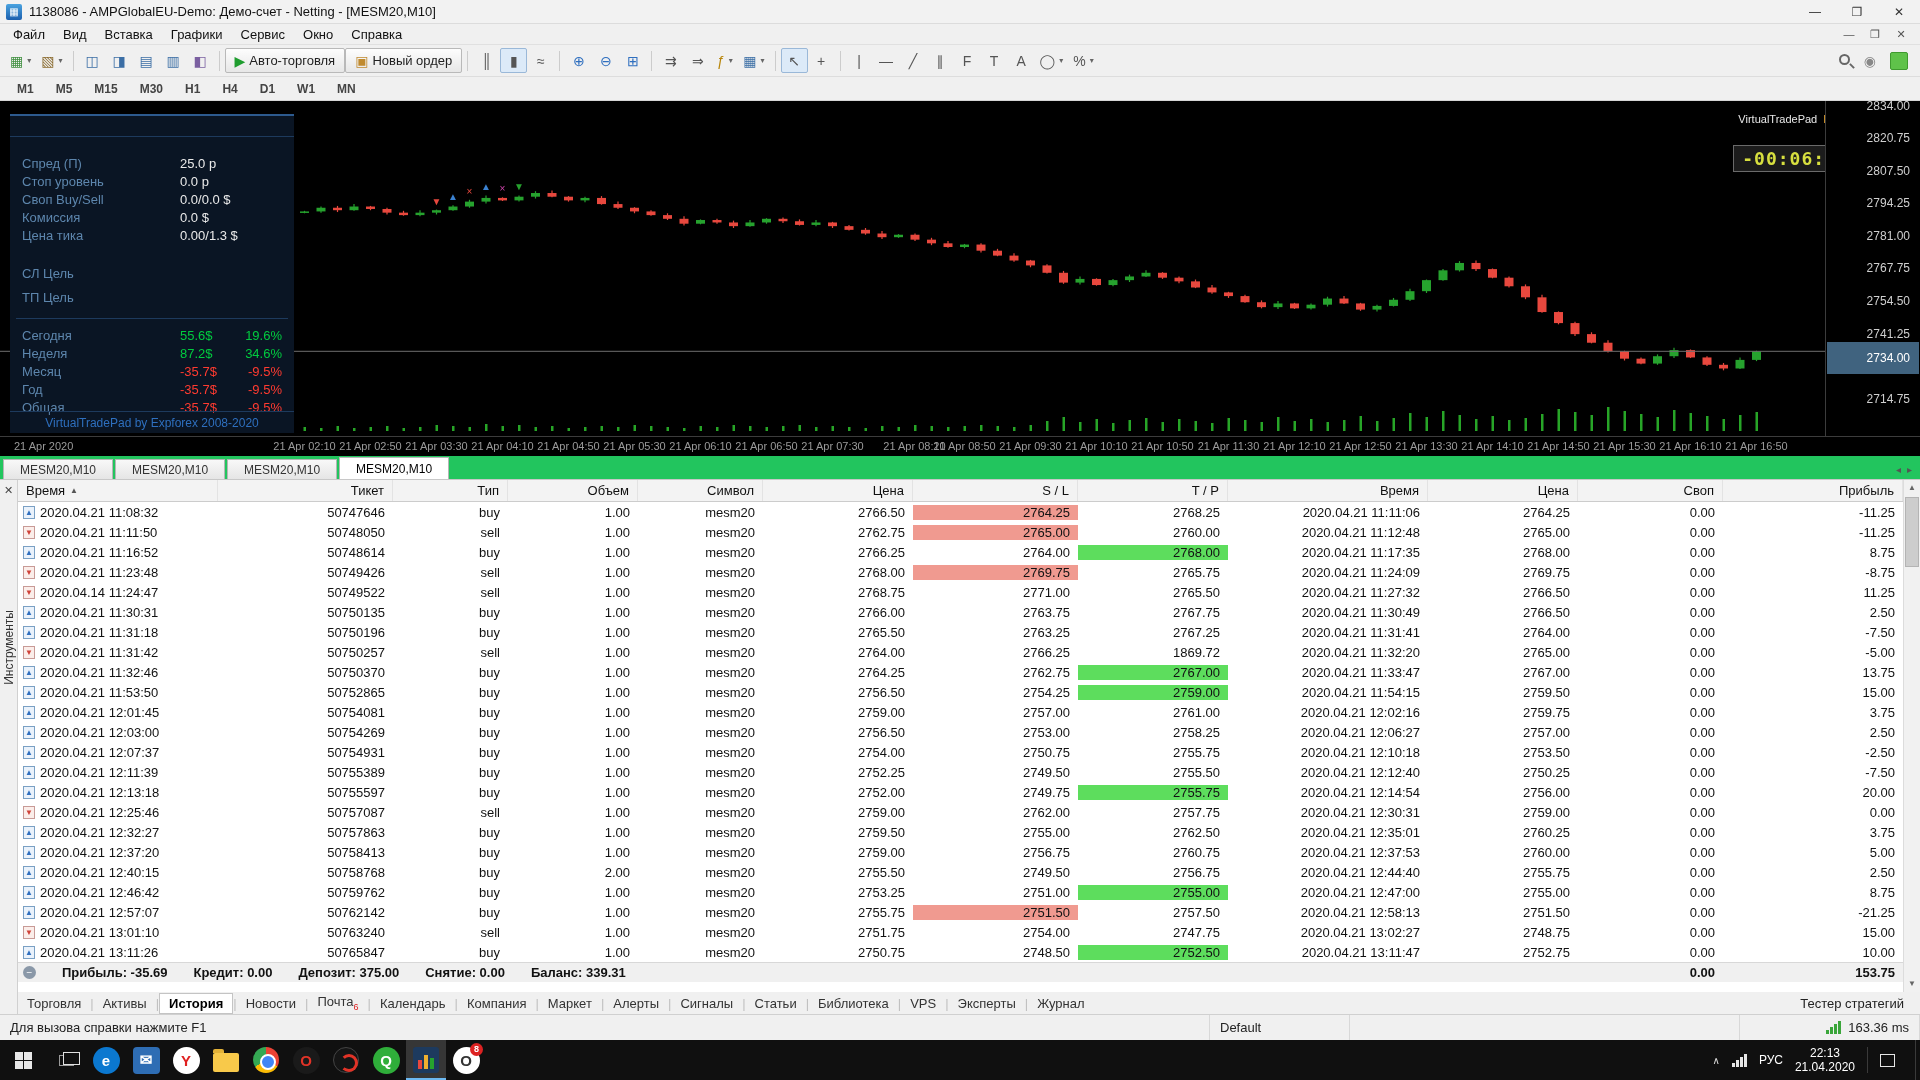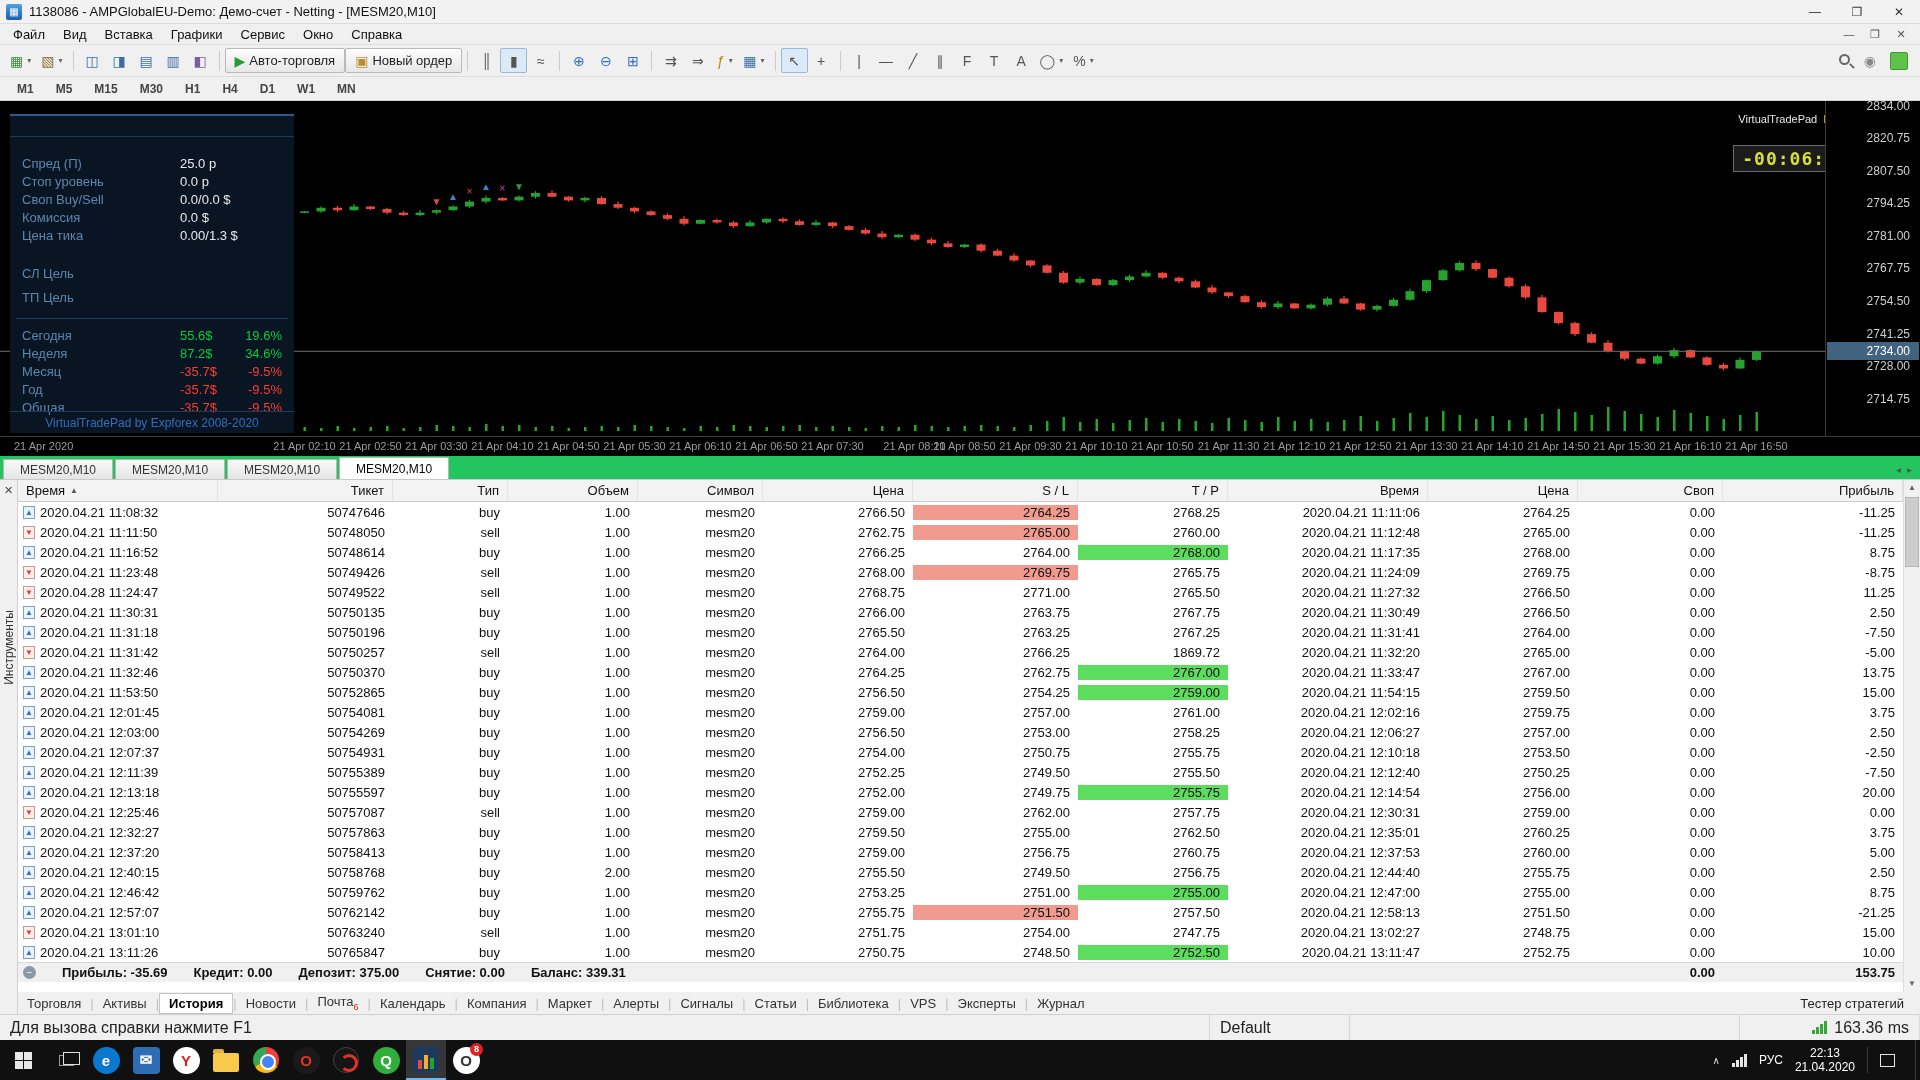--- a/index.html
+++ b/index.html
@@ -37,21 +37,21 @@
 
   
   #tfbar { top:77px; height:24px; background:#f0f0f0; border-bottom:1px solid #d5d5d5; display:flex; align-items:center; padding-left:8px; gap:4px; }
   .tf { padding:3px 9px; font-size:12px; font-weight:700; color:#444; }
 
   
   #chart { top:101px; height:355px; background:#000; }
   #chart-svg { position:absolute; left:0; top:0; }
   #price-axis { position:absolute; right:0; top:0; width:95px; height:335px; border-left:1px solid #3c3c3c; background:#000; }
   .pa-label { position:absolute; right:10px; font-size:12px; color:#cfcfcf; white-space:nowrap; }
-  .pa-bid { position:absolute; left:1px; right:1px; height:18px; background:#40637f; color:#fff; display:flex; align-items:center; justify-content:flex-end; padding-right:9px; font-size:12px; }
+  .pa-bid { position:absolute; left:1px; right:1px; height:32px; background:#40637f; color:#fff; display:flex; align-items:center; justify-content:flex-end; padding-right:9px; font-size:12px; }
   #time-axis { position:absolute; left:0; top:335px; width:1920px; height:20px; background:#000; border-top:1px solid #3c3c3c; }
   .ta-label { position:absolute; top:3px; font-size:11px; color:#9a9a9a; transform:translateX(-50%); white-space:nowrap; }
   .ta-label.first { transform:none; }
 
   
   #vtp { position:absolute; left:10px; top:13px; width:284px; height:319px; background:#0a1524; border-top:2px solid #2d5a8e; }
   .vtp-topline { position:absolute; left:0; right:0; top:20px; height:1px; background:#1d3a5d; }
   .vtp-row { position:absolute; left:12px; right:6px; height:16px; font-size:13px; }
   .vtp-row .l { color:#5d86ad; }
   .vtp-row .v { position:absolute; left:158px; color:#eaeaea; }
@@ -99,21 +99,21 @@
 
   
   #bottomtabs { position:absolute; left:18px; top:992px; width:1902px; height:22px; background:#f0f0f0; display:flex; align-items:center; font-size:13px; color:#333; }
   .btab { padding:2px 9px; white-space:nowrap; }
   .btab.active { background:#fff; border:1px solid #c4c4c4; font-weight:700; color:#000; }
   .bsep { color:#c0c0c0; }
   .mail-badge { color:#d22; font-size:9px; vertical-align:sub; }
   .bt-right { margin-left:auto; padding-right:16px; color:#222; }
 
   
-  #statusbar { top:1014px; height:26px; background:#f0f0f0; border-top:1px solid #d0d0d0; display:flex; align-items:stretch; font-size:16px; color:#222; }
+  #statusbar { top:1014px; height:26px; background:#f0f0f0; border-top:1px solid #d0d0d0; display:flex; align-items:stretch; font-size:13px; color:#222; }
   .sb-cell { display:flex; align-items:center; padding:0 10px; border-right:1px solid #d8d8d8; }
   .sb-help { width:1210px; }
   .sb-default { width:140px; }
   .sb-fill { flex:1; border-right:1px solid #d8d8d8; }
   .sb-ping { width:180px; justify-content:flex-end; gap:7px; }
   .ping-bars { display:flex; align-items:flex-end; gap:1px; }
   .ping-bars i { display:block; width:3px; background:#3aa63a; }
 
   
   #taskbar { top:1040px; height:40px; background:#101010; display:flex; align-items:center; color:#fff; }
@@ -739,21 +739,21 @@
         <div class="c hl-sl">2769.75</div>
         <div class="c">2765.75</div>
         <div class="c">2020.04.21 11:24:09</div>
         <div class="c">2769.75</div>
         <div class="c">0.00</div>
         <div class="c">-8.75</div>
       </div>
       <div class="trow">
         <div class="c first">
           <span class="deal-ico sell">▼</span>
-          <span>2020.04.28 11:24:47</span>
+          <span>2020.04.14 11:24:47</span>
         </div>
         <div class="c">50749522</div>
         <div class="c">sell</div>
         <div class="c">1.00</div>
         <div class="c">mesm20</div>
         <div class="c">2768.75</div>
         <div class="c">2771.00</div>
         <div class="c">2765.50</div>
         <div class="c">2020.04.21 11:27:32</div>
         <div class="c">2766.50</div>

